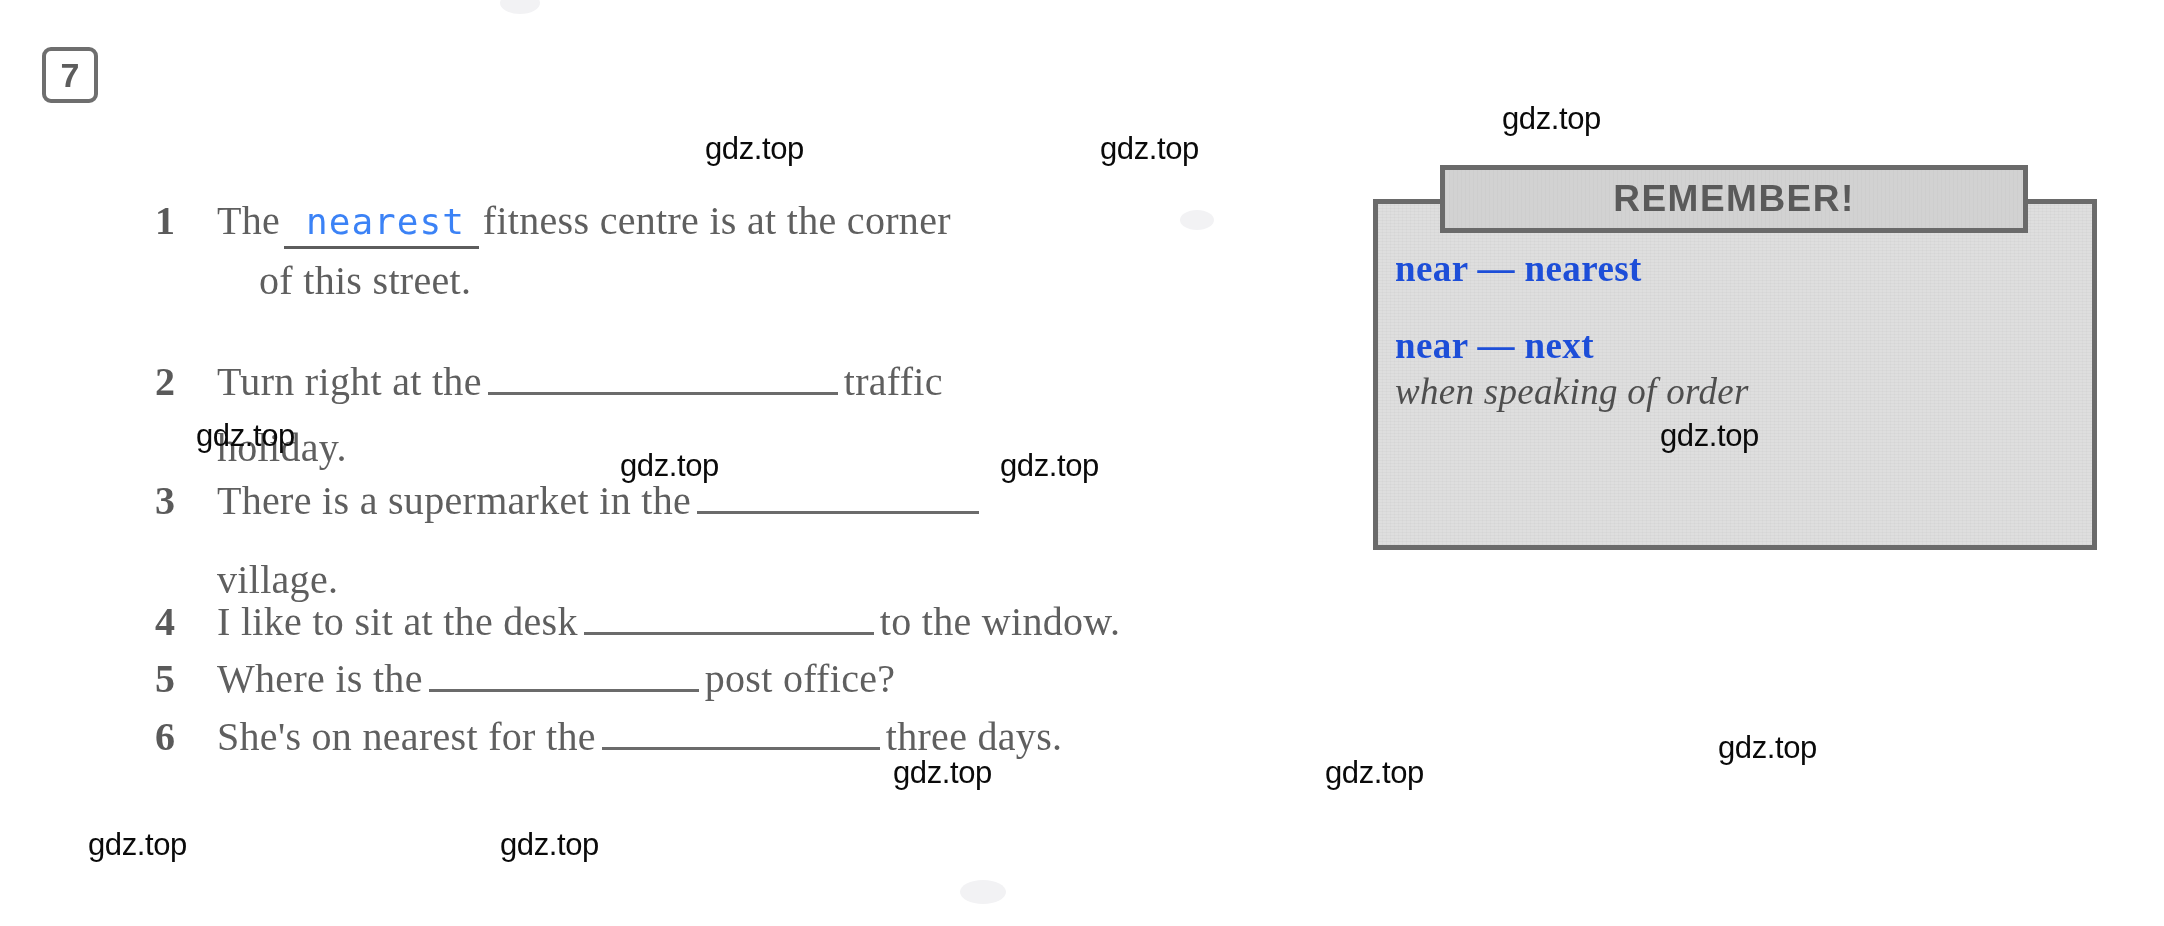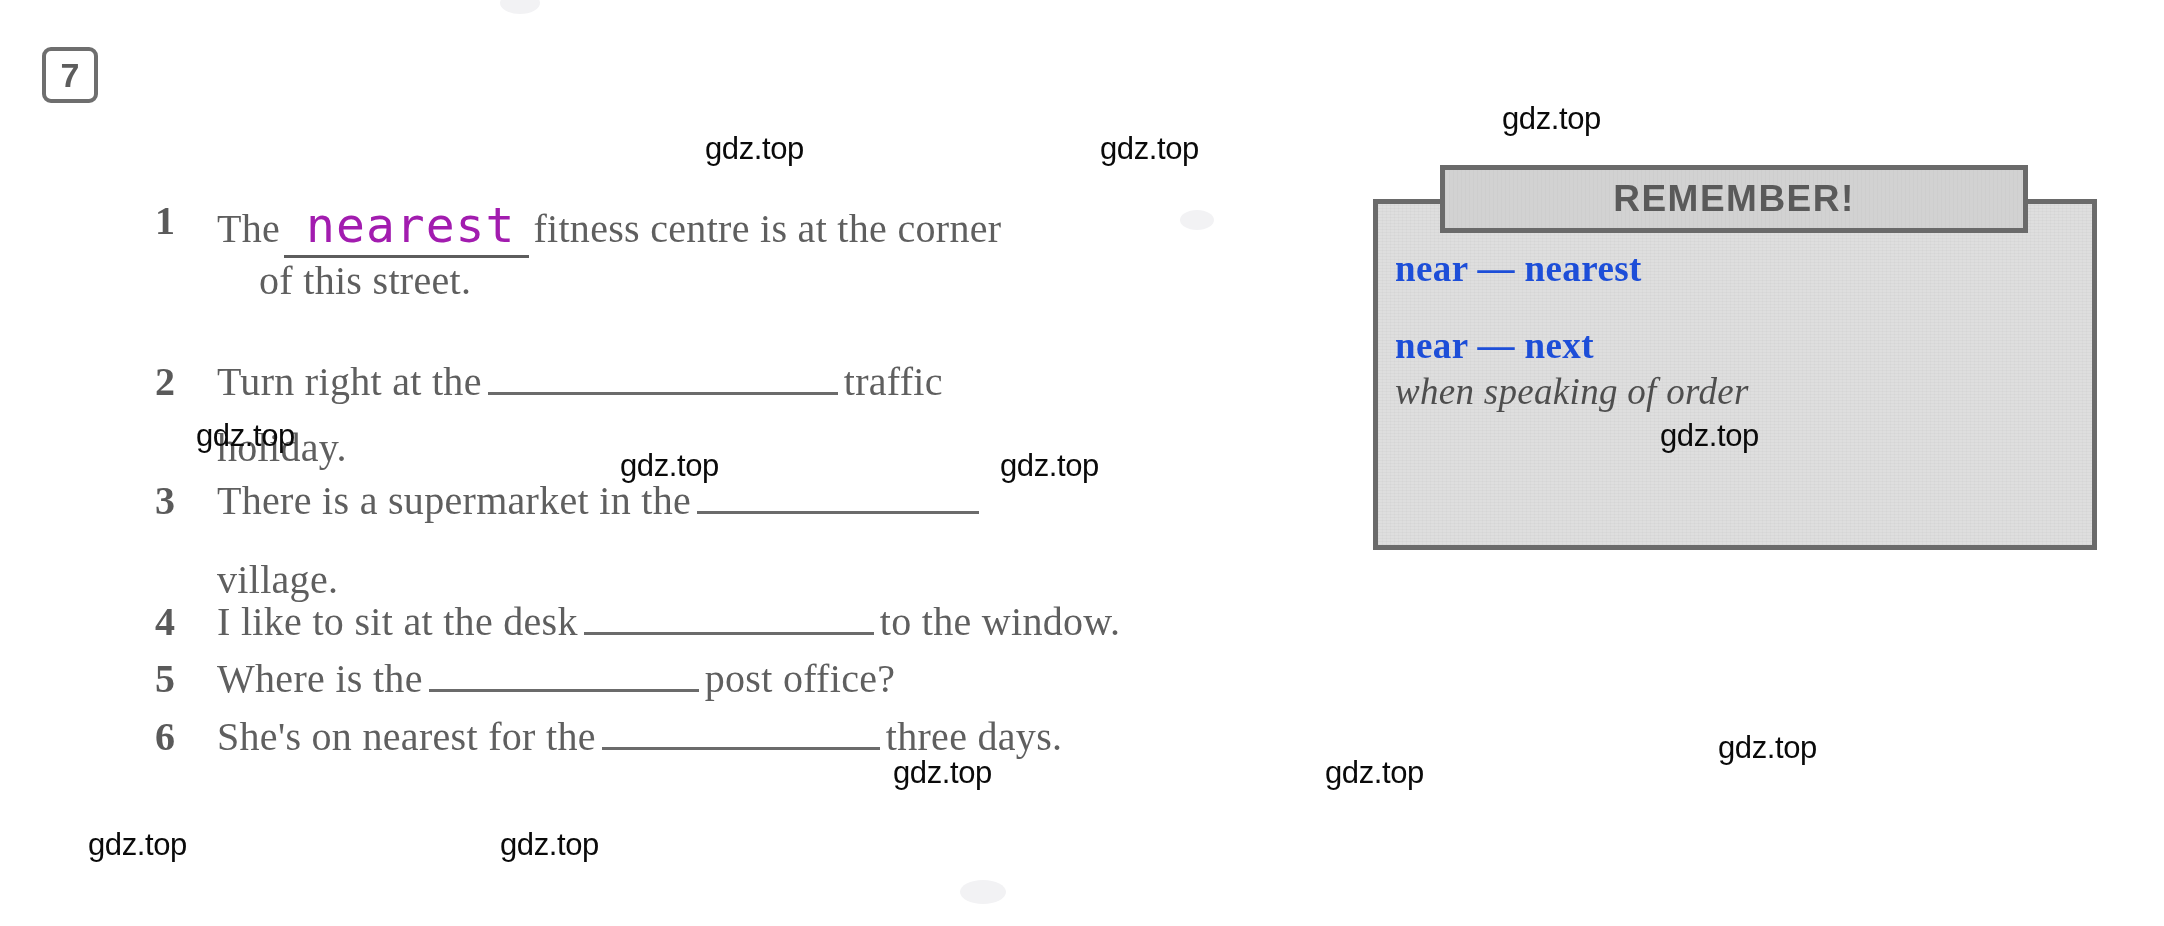--- a/index.html
+++ b/index.html
@@ -101,22 +101,22 @@
   
   .answer-wrap {
     display: inline-block;
     position: relative;
     border-bottom: 3px solid #5d5d5d;
     padding: 0 14px 2px 22px;
     margin: 0 4px;
   }
   .answer {
     font-family: "DejaVu Sans Mono", monospace;
-    font-size: 48px;
-    color: #a21caf;
+    font-size: 36px;
+    color: #3b82f6;
     letter-spacing: 1px;
     margin-top: 32px;
   }
 
   
   .remember {
     position: absolute;
     left: 1373px;
     top: 199px;
     width: 724px;

